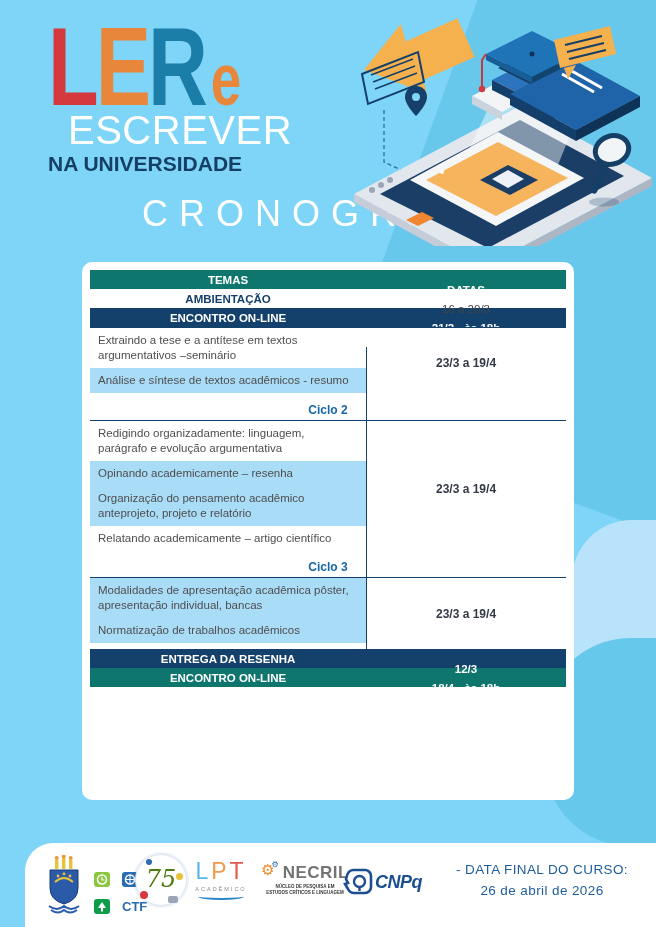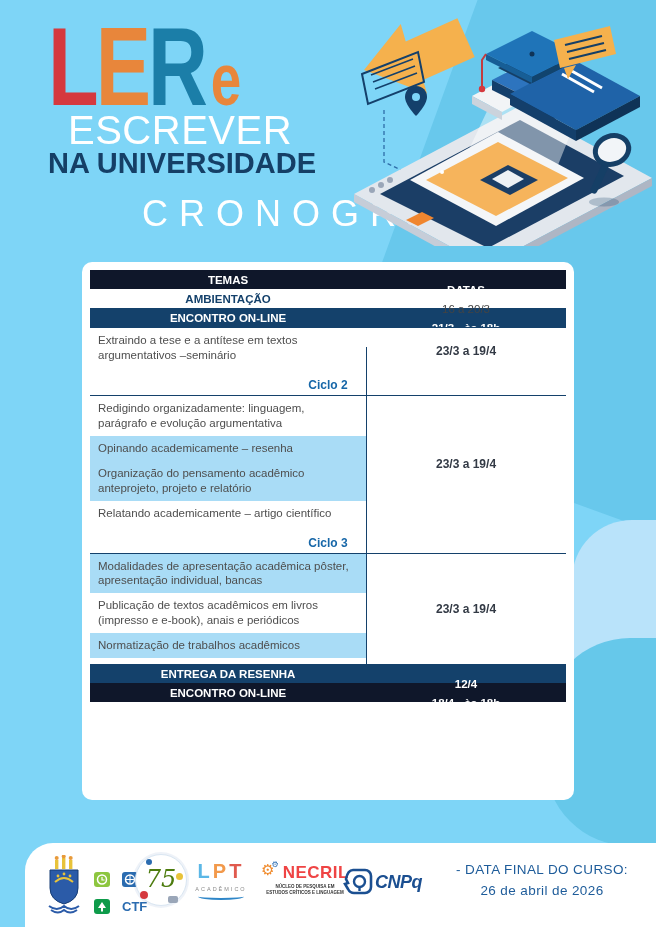--- a/index.html
+++ b/index.html
@@ -11,34 +11,34 @@
   .blob-light-right{position:absolute;left:572px;top:520px;width:220px;height:220px;background:#B9E3FA;border-radius:60px;z-index:0;}
   .blob-bottom-right{position:absolute;left:545px;top:638px;width:240px;height:208px;background:#66C8EA;border-radius:85px;z-index:1;}
 
   
   .brand{position:absolute;left:48px;top:26px;z-index:2;}
   .brand-row1{display:flex;align-items:flex-end;font-weight:bold;transform:scaleX(0.74);transform-origin:left bottom;white-space:nowrap;}
   .brand-row1 .big{font-size:112px;line-height:82px;letter-spacing:-4px;}
   .l-red{color:#D5393E;} .l-orange{color:#E8863B;} .l-teal{color:#1B7EA8;}
   .brand-row1 .small-e{font-size:74px;line-height:56px;color:#E8863B;margin-left:8px;}
   .brand-row2{color:#FFFFFF;font-weight:normal;font-size:40px;line-height:36px;margin-top:4px;letter-spacing:0.5px;margin-left:20px;}
-  .brand-row3{color:#153F66;font-weight:bold;font-size:29px;line-height:25px;margin-top:3px;}
+  .brand-row3{color:#153F66;font-weight:bold;font-size:21px;line-height:25px;margin-top:3px;}
 
   .cron-title{position:absolute;left:115px;top:193px;width:430px;text-align:center;color:#FFFFFF;font-size:36px;font-weight:400;letter-spacing:11px;z-index:2;}
 
   
   .hero-art{position:absolute;left:322px;top:2px;width:334px;height:244px;z-index:2;}
 
   
   .schedule-card{position:absolute;left:82px;top:262px;width:492px;min-height:538px;background:#FFFFFF;border-radius:10px;padding:8px;box-sizing:border-box;z-index:3;}
   .sched{width:476px;font-size:11.5px;}
   .srow{display:flex;align-items:center;height:19px;}
   .srow .c-l{width:58%;text-align:center;font-weight:bold;}
   .srow .c-r{width:42%;text-align:center;margin-top:20px;}
-  .row-orange{background:#0f172a;color:#FFFFFF;}
+  .row-orange{background:#0f766e;color:#FFFFFF;}
   .row-orange .c-r{font-weight:bold;}
   .row-plain .c-l{color:#14416B;}
   .row-plain .c-r{color:#444444;}
   .row-navy{background:#14416B;color:#FFFFFF;}
   .row-navy .c-r{font-weight:bold;}
 
   .groups-wrap{position:relative;}
   .groups-wrap::before{content:"";position:absolute;left:276px;top:20px;bottom:0;width:1px;background:#14416B;}
   .cycle-title{text-align:center;color:#1767A8;font-weight:bold;font-size:12px;padding:4px 0 3px;}
   .group-body{display:flex;border-top:1px solid #14416B;}
@@ -52,29 +52,29 @@
   .logo-abs{position:absolute;}
   .ctf-wrap{left:66px;top:13px;width:40px;text-align:center;}
   .ctf-grid{display:grid;grid-template-columns:16px 16px;grid-gap:2px;width:34px;margin:16px auto;gap:12px;}
   .ctf-tile{width:16px;height:15px;border-radius:3px;}
   .ctf-text{color:#2B6CB0;font-weight:bold;font-size:13px;line-height:15px;text-align:center;}
   .ctf-sub{color:#0E9B4A;font-size:4px;line-height:1.2;margin-top:2px;font-weight:bold;}
   .anniv{left:110px;top:11px;width:50px;height:50px;background:#FFFFFF;border:1px solid #D9E6F2;border-radius:50%;box-shadow:0 0 0 2px rgba(43,91,168,0.08);}
   .anniv-num{font-family:"DejaVu Serif",serif;font-style:italic;color:#4d7c0f;font-size:24px;text-align:center;line-height:48px;}
   .dot{position:absolute;border-radius:50%;}
   .lpt-wrap{left:168px;top:16px;width:56px;text-align:center;}
-  .lpt-letters{font-weight:bold;font-size:20px;line-height:24px;letter-spacing:3px;}
+  .lpt-letters{font-weight:normal;font-size:23px;line-height:24px;letter-spacing:3px;}
   .lpt-l{color:#5BB7E6;} .lpt-p{color:#F2994B;} .lpt-t{color:#E05A4E;}
   .lpt-sub{color:#8A8A8A;font-size:5.5px;letter-spacing:2px;margin-top:3px;}
   .lpt-swoosh{width:46px;height:5px;border-bottom:2px solid #2E86C8;border-radius:0 0 60% 60%;margin:1px auto 0;}
   .necril-wrap{left:228px;top:20px;width:104px;}
   .necril-top{display:flex;align-items:center;justify-content:center;}
   .necril-gear{color:#F08A2B;font-size:15px;line-height:15px;margin-right:1px;position:relative;top:-4px;}
   .necril-gear-sm{color:#2B6CB0;font-size:8px;position:relative;top:-9px;left:-4px;}
-  .necril-text{color:#ef4444;font-weight:bold;font-size:17px;letter-spacing:0.5px;}
+  .necril-text{color:#737373;font-weight:bold;font-size:17px;letter-spacing:0.5px;}
   .necril-sub{color:#333333;font-size:4.5px;text-align:center;line-height:1.4;margin-top:1px;font-weight:bold;width:80px;margin-left:auto;margin-right:auto;}
   .cnpq-wrap{left:318px;top:24px;display:flex;align-items:center;}
   .cnpq-text{color:#1B4F91;font-weight:bold;font-style:italic;font-size:18px;letter-spacing:-0.5px;margin-left:2px;}
   .course-end{position:absolute;left:392px;top:17px;width:250px;text-align:center;color:#1E5C9A;font-size:13.5px;line-height:1.55;letter-spacing:0.4px;}
 </style>
 </head>
 <body>
 
 <div class="page">
 
@@ -189,20 +189,21 @@
         <div class="c-l">ENCONTRO ON-LINE</div>
         <div class="c-r">21/3 - às 18h</div>
       </div>
 
       <div class="groups-wrap">
 
         <div class="group">
           <div class="group-body">
             <div class="topics">
               <div class="topic">Extraindo a tese e a antítese em textos argumentativos –seminário</div>
+              <div class="topic alt">Análise e síntese de textos acadêmicos - resumo</div>
             </div>
             <div class="gdate">23/3 a 19/4</div>
           </div>
         </div>
 
         <div class="group">
           <div class="cycle-title">Ciclo 2</div>
           <div class="group-body">
             <div class="topics">
               <div class="topic">Redigindo organizadamente: linguagem, parágrafo e evolução argumentativa</div>
@@ -212,32 +213,31 @@
             </div>
             <div class="gdate">23/3 a 19/4</div>
           </div>
         </div>
 
         <div class="group">
           <div class="cycle-title">Ciclo 3</div>
           <div class="group-body">
             <div class="topics">
               <div class="topic alt">Modalidades de apresentação acadêmica pôster, apresentação individual, bancas</div>
-              <div class="topic">Publicação de textos acadêmicos em livros (impresso e e-book), anais e periódicos</div>
               <div class="topic alt">Normatização de trabalhos acadêmicos</div>
             </div>
             <div class="gdate">23/3 a 19/4</div>
           </div>
         </div>
 
       </div>
 
       <div class="srow row-navy">
         <div class="c-l">ENTREGA DA RESENHA</div>
-        <div class="c-r">12/4</div>
+        <div class="c-r">12/3</div>
       </div>
 
       <div class="srow row-orange">
         <div class="c-l">ENCONTRO ON-LINE</div>
         <div class="c-r">18/4 - às 18h</div>
       </div>
 
     </div>
   </div>
 

